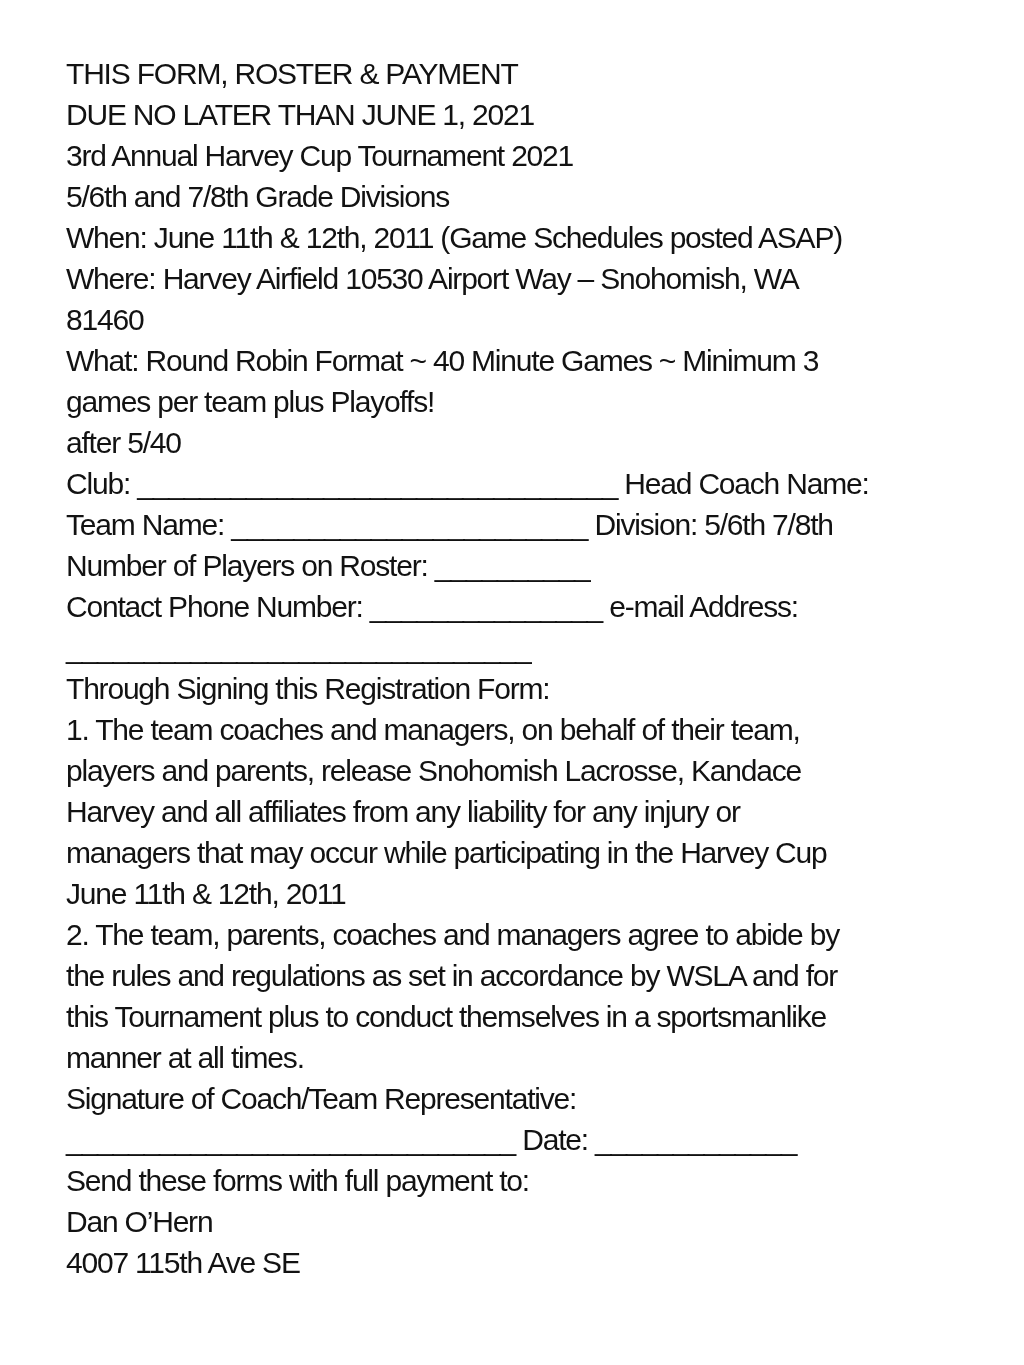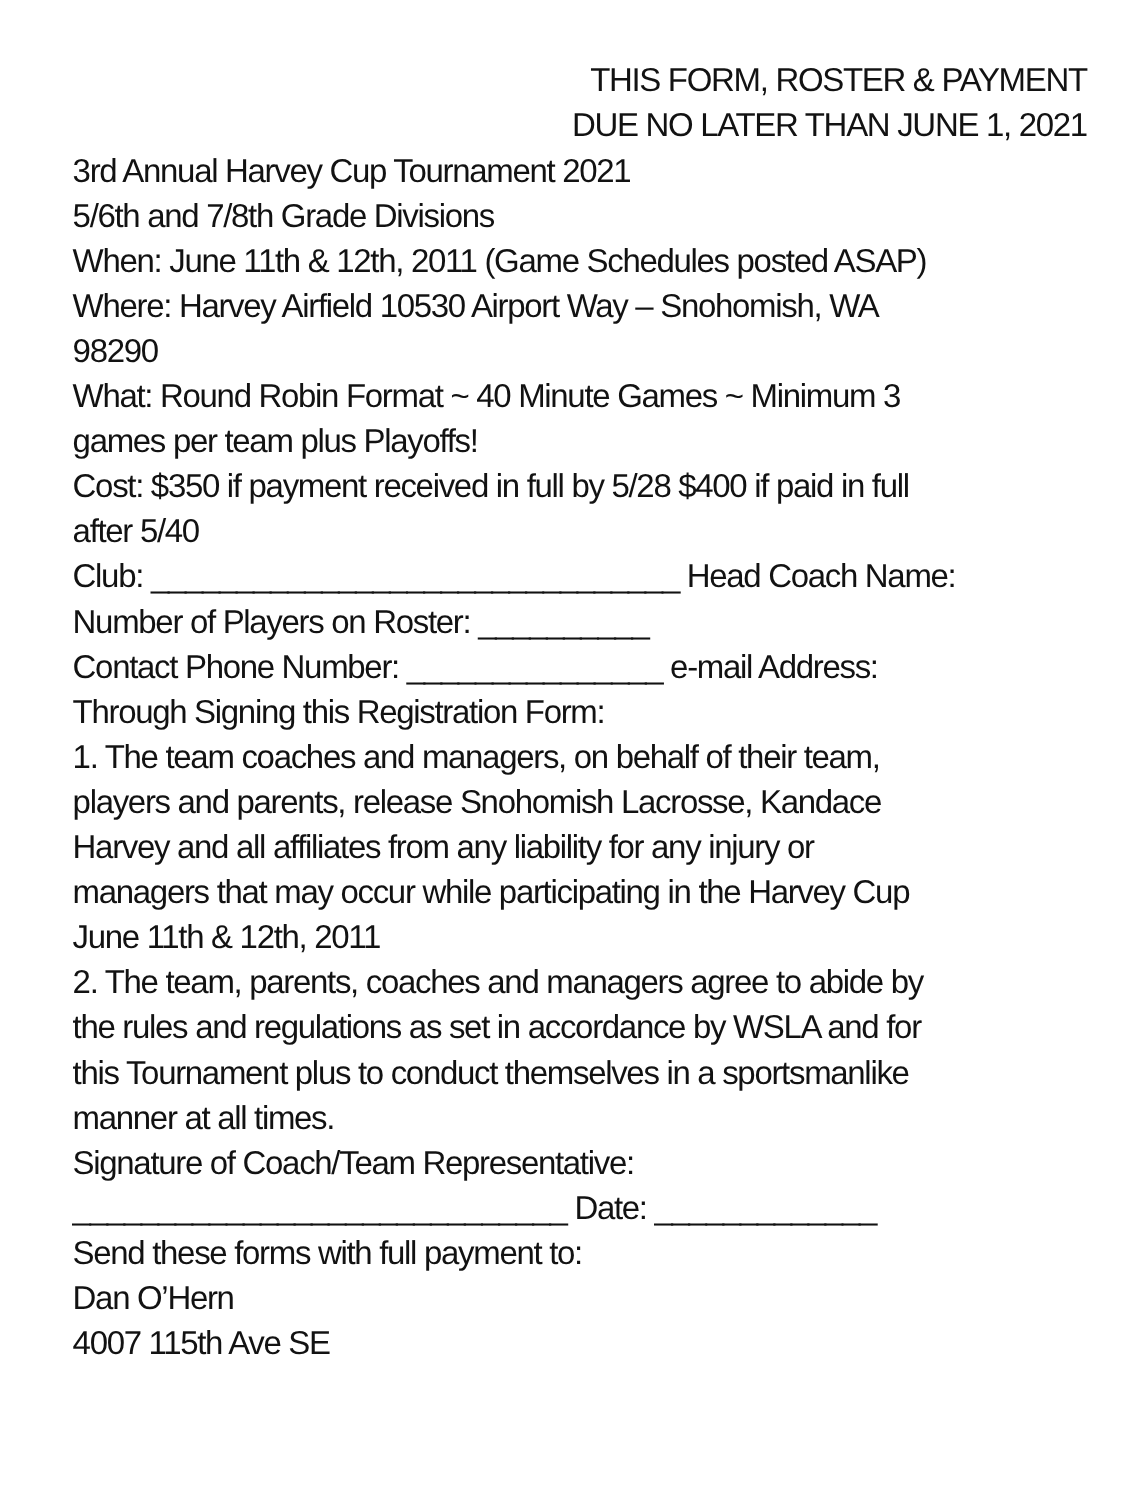--- a/index.html
+++ b/index.html
@@ -23,42 +23,43 @@
     font-size: 30px;
     line-height: 41px;
     letter-spacing: -1.2px;
   }
   .line {
     height: 41px;
     white-space: pre;
     overflow: visible;
   }
   .center {
-    text-align: right;
+    text-align: left;
   }
 </style>
 </head>
 <body>
 
 <div class="page">
   <div class="line center">THIS FORM, ROSTER &amp; PAYMENT</div>
   <div class="line center">DUE NO LATER THAN JUNE 1, 2021</div>
   <div>
       <div class="line">3rd Annual Harvey Cup Tournament 2021</div>
       <div class="line">5/6th and 7/8th Grade Divisions</div>
       <div class="line">When: June 11th &amp; 12th, 2011 (Game Schedules posted ASAP)</div>
       <div class="line">Where: Harvey Airfield 10530 Airport Way – Snohomish, WA</div>
-      <div class="line">98290</div>
+      <div class="line">81460</div>
       <div class="line">What: Round Robin Format ~ 40 Minute Games ~ Minimum 3</div>
       <div class="line">games per team plus Playoffs!</div>
-      <div class="line">Cost: $350 if payment received in full by 5/28 $400 if paid in full</div>
       <div class="line">after 5/40</div>
       <div class="line">Club: _______________________________ Head Coach Name:</div>
+      <div class="line">Team Name: _______________________ Division: 5/6th 7/8th</div>
       <div class="line">Number of Players on Roster: __________</div>
       <div class="line">Contact Phone Number: _______________ e-mail Address:</div>
+      <div class="line">______________________________</div>
       <div class="line">Through Signing this Registration Form:</div>
       <div class="line">1. The team coaches and managers, on behalf of their team,</div>
       <div class="line">players and parents, release Snohomish Lacrosse, Kandace</div>
       <div class="line">Harvey and all affiliates from any liability for any injury or</div>
       <div class="line">managers that may occur while participating in the Harvey Cup</div>
       <div class="line">June 11th &amp; 12th, 2011</div>
       <div class="line">2. The team, parents, coaches and managers agree to abide by</div>
       <div class="line">the rules and regulations as set in accordance by WSLA and for</div>
       <div class="line">this Tournament plus to conduct themselves in a sportsmanlike</div>
       <div class="line">manner at all times.</div>

